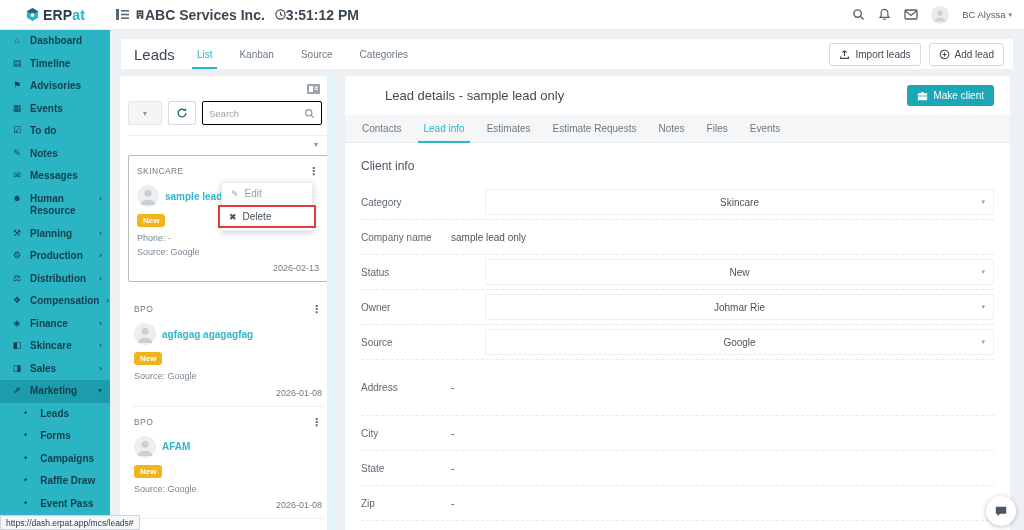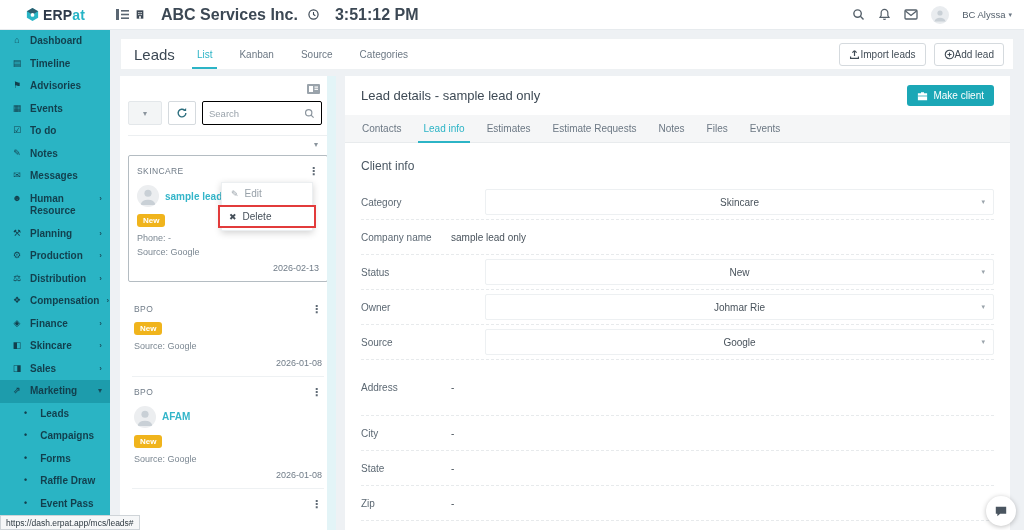--- a/index.html
+++ b/index.html
@@ -5,21 +5,21 @@
   * { margin:0; padding:0; box-sizing:border-box; }
   html,body { width:1024px; height:530px; overflow:hidden; }
   body { font-family:"Liberation Sans","DejaVu Sans",sans-serif; background:#eef1f4; color:#404a52; position:relative; }
 
   
   .topbar{position:absolute;top:0;left:0;width:1024px;height:30px;background:#fff;border-bottom:1px solid #e7ebee;display:flex;align-items:center;z-index:6;}
   .logo-area{width:110px;display:flex;align-items:center;justify-content:center;gap:3px;}
   .logo-text{font-size:14px;font-weight:bold;color:#2e3a4a;letter-spacing:.2px;}
   .logo-accent{color:#27b4c6;}
   .tb-icon{display:flex;align-items:center;color:#5a6672;margin:0 6px;cursor:pointer;}
-  .tb-label{font-size:16px;font-weight:bold;color:#3c4854;margin-right:10px;display:flex;align-items:center;gap:16px;}
+  .tb-label{font-size:14px;font-weight:bold;color:#3c4854;margin-right:10px;display:flex;align-items:center;gap:0;}
   .tb-right{margin-left:auto;display:flex;align-items:center;gap:13px;padding-right:12px;}
   .tb-avatar{width:18px;height:18px;border-radius:50%;background:#e9ecef;display:flex;align-items:center;justify-content:center;overflow:hidden;}
   .tb-user{font-size:9.5px;color:#55616d;display:flex;align-items:center;gap:3px;cursor:pointer;}
   .caret-sm{font-size:7px;color:#6c7884;}
 
   
   .sidebar{position:absolute;top:30px;left:0;width:110px;height:500px;background:#2ab4c4;overflow:hidden;z-index:5;}
   .sitem{display:flex;align-items:flex-start;gap:7px;padding:5px 8px 5px 11px;font-size:10px;font-weight:bold;color:#123f4d;cursor:pointer;line-height:1.25;}
   .sitem .sicon{width:12px;flex-shrink:0;font-size:9px;text-align:center;}
   .sitem .schev{margin-left:auto;font-size:8px;opacity:.85;padding-top:1px;}
@@ -29,21 +29,21 @@
   .statusbar{position:absolute;left:0;bottom:0;height:15px;background:#f6f7f8;border:1px solid #cfd4d8;font-size:8.5px;color:#2f3a42;display:flex;align-items:center;padding:0 5px;z-index:9;white-space:nowrap;}
 
   
   .page-header{position:absolute;left:120px;top:38px;width:894px;height:32px;background:#fff;border:1px solid #eef1f3;display:flex;align-items:center;z-index:2;}
   .ptitle{font-size:15px;color:#3c4854;padding:0 22px 0 13px;}
   .ptabs{display:flex;gap:27px;height:100%;align-items:center;}
   .ptab{font-size:10px;color:#6c7884;height:100%;display:flex;align-items:center;position:relative;cursor:pointer;}
   .ptab.active{color:#2cb4c6;}
   .ptab.active::after{content:"";position:absolute;bottom:0;left:-5px;right:-5px;height:2px;background:#2cb4c6;}
   .pactions{margin-left:auto;display:flex;gap:8px;padding-right:9px;}
-  .pbtn{display:flex;align-items:center;border:1px solid #d5dade;background:#fff;border-radius:3px;padding:5px 9px;font-size:10px;color:#414c56;cursor:pointer;white-space:nowrap;}
+  .pbtn{display:flex;align-items:center;gap:5px;border:1px solid #d5dade;background:#fff;border-radius:3px;padding:5px 9px;font-size:10px;color:#414c56;cursor:pointer;white-space:nowrap;}
 
   
   .left-panel{position:absolute;left:120px;top:76px;width:216px;height:454px;background:#fff;overflow:hidden;z-index:1;}
   .lp-strip{position:absolute;right:0;top:0;width:9px;height:100%;background:#e3f4f7;}
   .lp-viewrow{display:flex;justify-content:flex-end;padding:8px 16px 2px;}
   .lp-controls{display:flex;align-items:center;gap:6px;padding:5px 8px 10px;}
   .lp-select{width:34px;height:24px;background:#f3f5f6;border:1px solid #e3e7ea;border-radius:2px;display:flex;align-items:center;justify-content:center;color:#8a949d;font-size:8px;cursor:pointer;}
   .lp-refresh{width:28px;height:24px;border:1px solid #d5dade;border-radius:2px;background:#fff;display:flex;align-items:center;justify-content:center;cursor:pointer;}
   .lp-search{flex:1;height:24px;border:1px solid #000000;border-radius:2px;display:flex;align-items:center;padding:0 6px;margin-right:6px;background:#fff;}
   .lp-search input{border:none;outline:none;flex:1;font-size:9.5px;color:#495057;width:60px;font-family:inherit;}
@@ -65,21 +65,21 @@
 
   .ctx-menu{position:absolute;left:92px;top:26px;width:92px;background:#fff;border:1px solid #eceff1;box-shadow:0 2px 7px rgba(0,0,0,.18);z-index:8;}
   .ctx-item{display:flex;align-items:center;gap:6px;padding:5px 9px;font-size:10px;cursor:pointer;background:#fff;}
   .ctx-item .cicon{font-size:9px;}
   .ctx-edit{color:#98a1a9;}
   .ctx-delete{color:#454f59;border:2px solid #e23b3b;margin:1px -4px 2px;padding:4px 9px;}
 
   
   .right-panel{position:absolute;left:345px;top:76px;width:665px;height:454px;background:#fff;overflow:hidden;z-index:1;}
   .rp-header{display:flex;align-items:center;justify-content:space-between;padding:9px 16px;}
-  .rp-title{font-size:13px;color:#3e4a55;}
+  .rp-title{font-size:13px;color:#3e4a55;margin-left:24px;}
   .makeclient{background:#1ba7b6;color:#fff;font-size:10px;border:none;border-radius:3px;padding:5px 10px;display:flex;gap:5px;align-items:flex-end;cursor:pointer;font-family:inherit;}
   .rp-tabs{display:flex;background:#f5f6f7;border-bottom:1px solid #e8ebed;padding:0 6px;}
   .rtab{padding:8px 11px;font-size:10px;color:#6c7884;position:relative;cursor:pointer;}
   .rtab.active{color:#2cb4c6;}
   .rtab.active::after{content:"";position:absolute;bottom:-1px;left:6px;right:6px;height:2px;background:#2cb4c6;}
   .rp-body{padding:2px 16px 0;}
   .section-title{font-size:12px;color:#4a5763;padding:14px 0 12px;}
   .frow{display:flex;align-items:center;min-height:35px;border-bottom:1px dashed #e7eaec;padding:4px 0;}
   .frow.tall{min-height:56px;}
   .flabel{width:88px;font-size:10px;color:#5c6873;flex-shrink:0;}
@@ -238,24 +238,24 @@
   <div class="sitem active">
       <span class="sicon">⇗</span>
       <span>Marketing</span>
       <span class="schev">▾</span>
     </div>
   <div class="ssub">
     <div class="sitem">
         <span>Leads</span>
       </div>
     <div class="sitem">
+        <span>Forms</span>
+      </div>
+    <div class="sitem">
         <span>Campaigns</span>
-      </div>
-    <div class="sitem">
-        <span>Forms</span>
       </div>
     <div class="sitem">
         <span>Raffle Draw</span>
       </div>
     <div class="sitem">
         <span>Event Pass</span>
       </div>
   </div>
   <div class="sitem">
       <span class="sicon">✐</span>
@@ -364,20 +364,29 @@
         <span>Delete</span>
       </div>
     </div>
   </div>
 
   <div class="lead-card">
     <div class="card-top">
       <span class="cat">BPO</span>
       <span class="kebab">⋮</span>
     </div>
+    <div class="card-name-row">
+      <span class="avatar-sm">
+          <svg width="22" height="22" viewBox="0 0 16 16">
+            <circle cx="8" cy="6" r="2.6" fill="#c9d0d6"></circle>
+            <path d="M2.5 14.5a5.6 4.6 0 0 1 11 0z" fill="#c9d0d6"></path>
+          </svg>
+        </span>
+      <a class="lead-link">agfagag agagagfag</a>
+    </div>
     <span class="badge-new">New</span>
     <div class="meta">Source: Google</div>
     <div class="card-date">2026-01-08</div>
   </div>
 
   <div class="lead-card">
     <div class="card-top">
       <span class="cat">BPO</span>
       <span class="kebab">⋮</span>
     </div>

